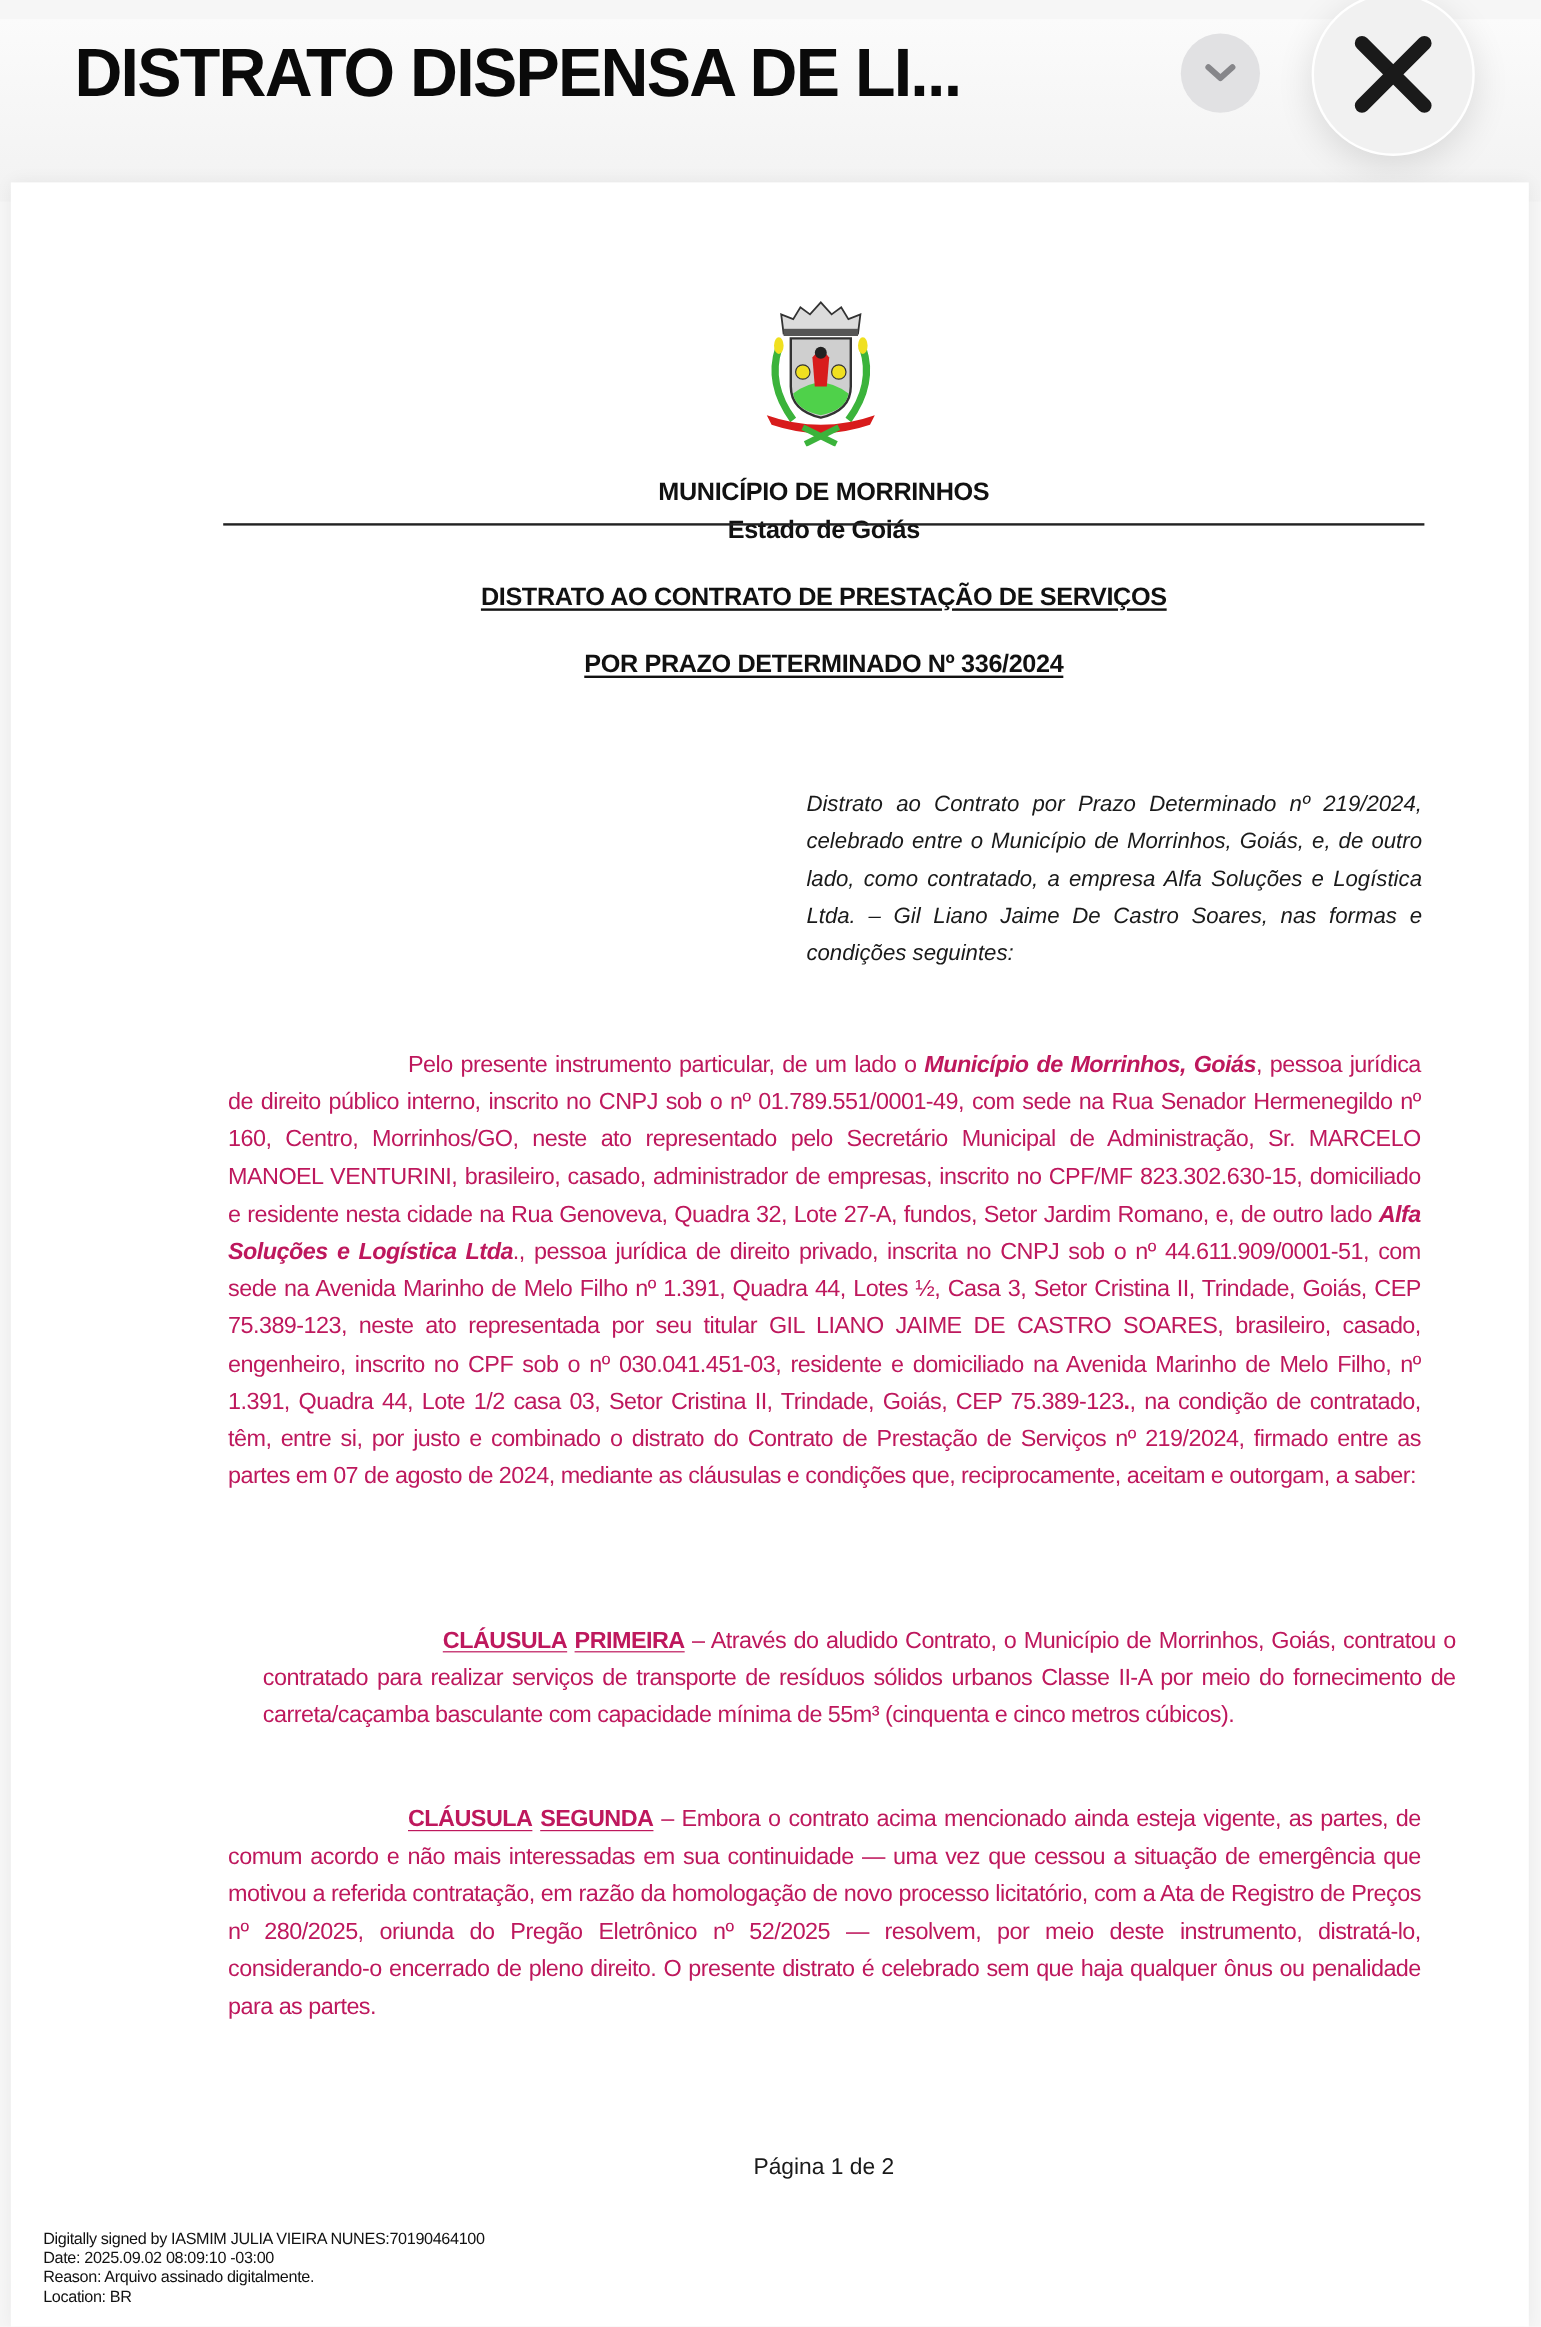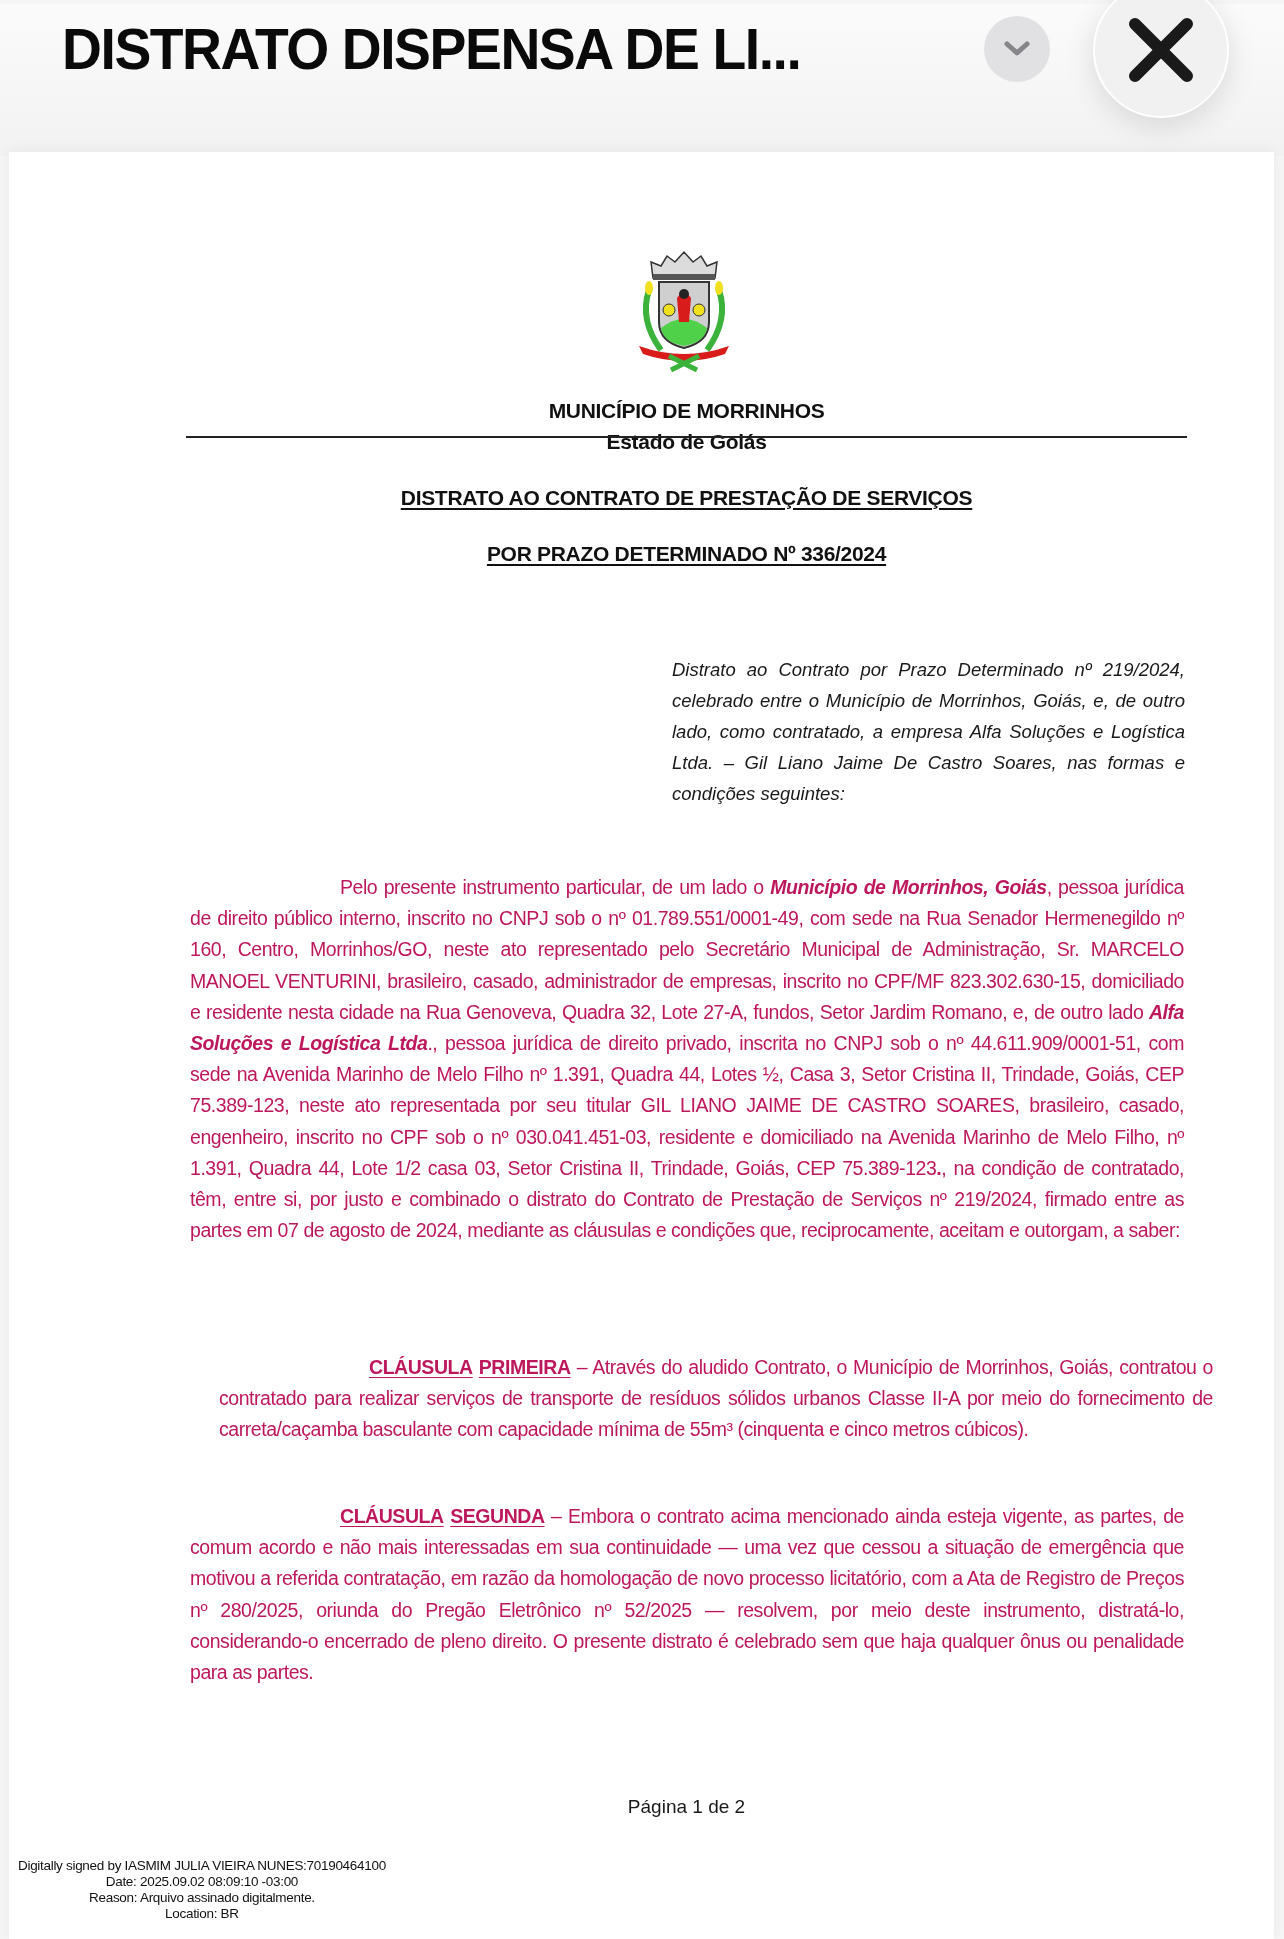--- a/index.html
+++ b/index.html
@@ -3,21 +3,21 @@
 <meta charset="utf-8">
 <style>
   html, body { margin: 0; padding: 0; }
   body {
     width: 1284px; height: 1939px; overflow: hidden;
     background: #f6f6f6;
     font-family: "Liberation Sans", sans-serif;
     position: relative;
   }
   .top-bar {
-    position: absolute; left: 0; top: 4px; width: 1284px; height: 152px;
+    position: absolute; left: 0; top: 16px; width: 1284px; height: 152px;
     background: linear-gradient(#fbfbfb, #f2f2f2);
   }
   .doc-title {
     position: absolute; left: 62px; top: 12px;
     font-family: "Liberation Sans", sans-serif;
     font-weight: bold; font-size: 57px; letter-spacing: -1.5px;
     color: #0a0a0a; white-space: nowrap;
     transform: scaleX(0.97); transform-origin: left center;
   }
   .chevron-btn {
@@ -75,23 +75,23 @@
   .p-c1 { top: 1352px; text-indent: 150px; margin-left: 29px; }
   .p-c2 { top: 1501px; text-indent: 150px; }
   .body b { font-weight: bold; }
   .body .bi { font-weight: bold; font-style: italic; }
   .body .clause { font-weight: bold; text-decoration: underline; text-underline-offset: 3px; }
   .page-number {
     position: absolute; left: 186px; top: 1796px; width: 1001px; text-align: center;
     font-family: "Liberation Sans", sans-serif; font-size: 19px; color: #1a1a1a;
   }
   .signature {
-    position: absolute; left: 18px; top: 1858px;
+    position: absolute; left: 36px; top: 1858px;
     font-family: "Liberation Sans", sans-serif; font-size: 13.5px;
-    line-height: 16px; color: #111; letter-spacing: -0.3px; text-align: center;
+    line-height: 16px; color: #111; letter-spacing: -0.3px;
   }
   .signature div { white-space: nowrap; }
 </style>
 </head>
 <body>
 
 <div class="top-bar">
   <div class="doc-title">DISTRATO DISPENSA DE LI...</div>
   <div class="chevron-btn">
     <svg width="30" height="20" viewBox="0 0 30 20">

